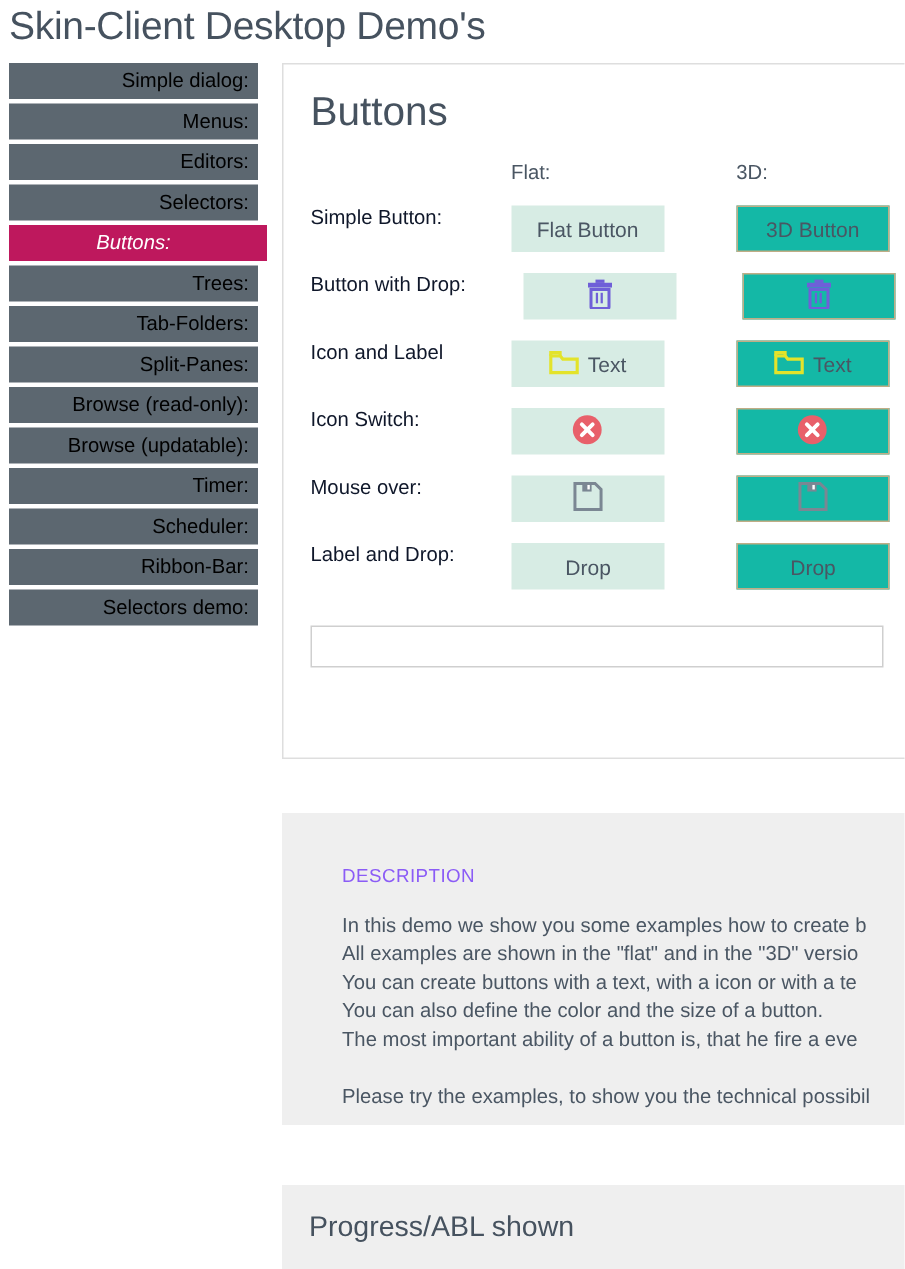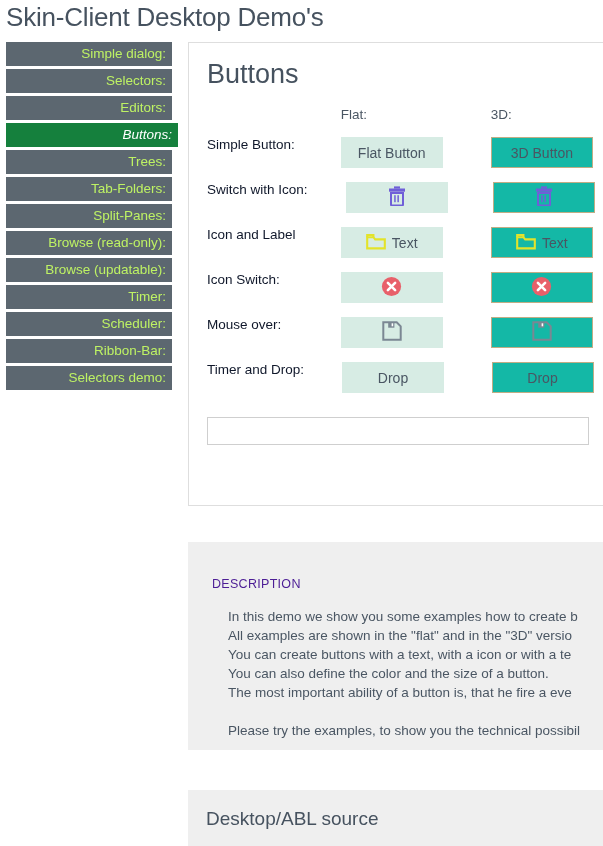--- a/index.html
+++ b/index.html
@@ -38,34 +38,35 @@
     position: absolute;
     left: 6px;
     top: 42px;
     width: 178px;
   }
   .side-item {
     height: 24px;
     line-height: 24px;
     width: 166px;
     background: #5c6770;
-    color: #bef264;
+    color: #000000;
     font-size: 13.5px;
     text-align: right;
     padding-right: 6px;
     margin-bottom: 3px;
     box-sizing: border-box;
     white-space: nowrap;
     overflow: hidden;
   }
   .side-item.active {
-    background: #15803d;
+    background: #be185d;
     width: 172px;
     font-style: italic;
     color: #ffffff;
+    text-align: center;
   }
 
   
   .card {
     position: absolute;
     left: 188px;
     top: 42px;
     width: 420px;
     height: 464px;
     background: #ffffff;
@@ -157,24 +158,24 @@
     position: absolute;
     left: 188px;
     top: 542px;
     width: 420px;
     height: 208px;
     background: #efefef;
     box-sizing: border-box;
   }
   .desc-head {
     position: absolute;
-    left: 24px;
+    left: 40px;
     top: 35px;
     font-size: 12.5px;
-    color: #4c1d95;
+    color: #8b5cf6;
     letter-spacing: 0.3px;
   }
   .desc-body {
     position: absolute;
     left: 40px;
     top: 65px;
     width: 560px;
     font-size: 13.5px;
     line-height: 19px;
     color: #4a5663;
@@ -203,22 +204,23 @@
 </style>
 </head>
 <body>
 
 <div id="app">
 
   <div class="page-title">Skin-Client Desktop Demo's</div>
 
   <div class="sidebar" id="sidebar">
       <div class="side-item">Simple dialog:</div>
+      <div class="side-item">Menus:</div>
+      <div class="side-item">Editors:</div>
       <div class="side-item">Selectors:</div>
-      <div class="side-item">Editors:</div>
       <div class="side-item active">Buttons:</div>
       <div class="side-item">Trees:</div>
       <div class="side-item">Tab-Folders:</div>
       <div class="side-item">Split-Panes:</div>
       <div class="side-item">Browse (read-only):</div>
       <div class="side-item">Browse (updatable):</div>
       <div class="side-item">Timer:</div>
       <div class="side-item">Scheduler:</div>
       <div class="side-item">Ribbon-Bar:</div>
       <div class="side-item">Selectors demo:</div>
@@ -241,21 +243,21 @@
                 <span>Flat Button</span>
               </div>
             </div>
             <div class="cell-btn">
               <div class="btn d3">
                 <span>3D Button</span>
               </div>
             </div>
           </div>
           <div class="grid-row">
-            <div class="cell-label">Switch with Icon:</div>
+            <div class="cell-label">Button with Drop:</div>
             <div class="cell-btn">
               <div class="btn flat">
                 <span class="ico"><svg width="18" height="20" viewBox="0 0 18 20" xmlns="http://www.w3.org/2000/svg">
                     <rect x="1" y="2.5" width="16" height="3.2" fill="#6f5fd8"></rect>
                     <rect x="6" y="0.4" width="6" height="2.2" fill="#6f5fd8"></rect>
                     <path d="M3 7 h12 v11.6 a1 1 0 0 1 -1 1 h-10 a1 1 0 0 1 -1 -1 Z" fill="none" stroke="#6f5fd8" stroke-width="2"></path>
                     <rect x="6.2" y="9.2" width="1.5" height="7" fill="#6f5fd8"></rect>
                     <rect x="9.4" y="9.2" width="1.5" height="7" fill="#6f5fd8"></rect>
                   </svg></span>
               </div>
@@ -327,21 +329,21 @@
               <div class="btn d3">
                 <span class="ico"><svg width="20" height="20" viewBox="0 0 20 20" xmlns="http://www.w3.org/2000/svg">
                     <path d="M1.3 1.3 h13.4 l4 4 v13.4 h-17.4 Z" fill="none" stroke="#7b8793" stroke-width="2"></path>
                     <rect x="6.2" y="1.3" width="6.2" height="5.4" fill="#7b8793"></rect>
                     <rect x="9.6" y="2.3" width="1.6" height="3" fill="#ffffff"></rect>
                   </svg></span>
               </div>
             </div>
           </div>
           <div class="grid-row">
-            <div class="cell-label">Timer and Drop:</div>
+            <div class="cell-label">Label and Drop:</div>
             <div class="cell-btn">
               <div class="btn flat">
                 <span>Drop</span>
               </div>
             </div>
             <div class="cell-btn">
               <div class="btn d3">
                 <span>Drop</span>
               </div>
             </div>
@@ -357,16 +359,16 @@
     <div class="desc-body">In this demo we show you some examples how to create b
 All examples are shown in the "flat" and in the "3D" versio
 You can create buttons with a text, with a icon or with a te
 You can also define the color and the size of a button.
 The most important ability of a button is, that he fire a eve
 
 Please try the examples, to show you the technical possibil</div>
   </div>
 
   <div class="source">
-    <div class="source-title">Desktop/ABL source</div>
+    <div class="source-title">Progress/ABL shown</div>
   </div>
 
 </div>
 
 </body></html>

